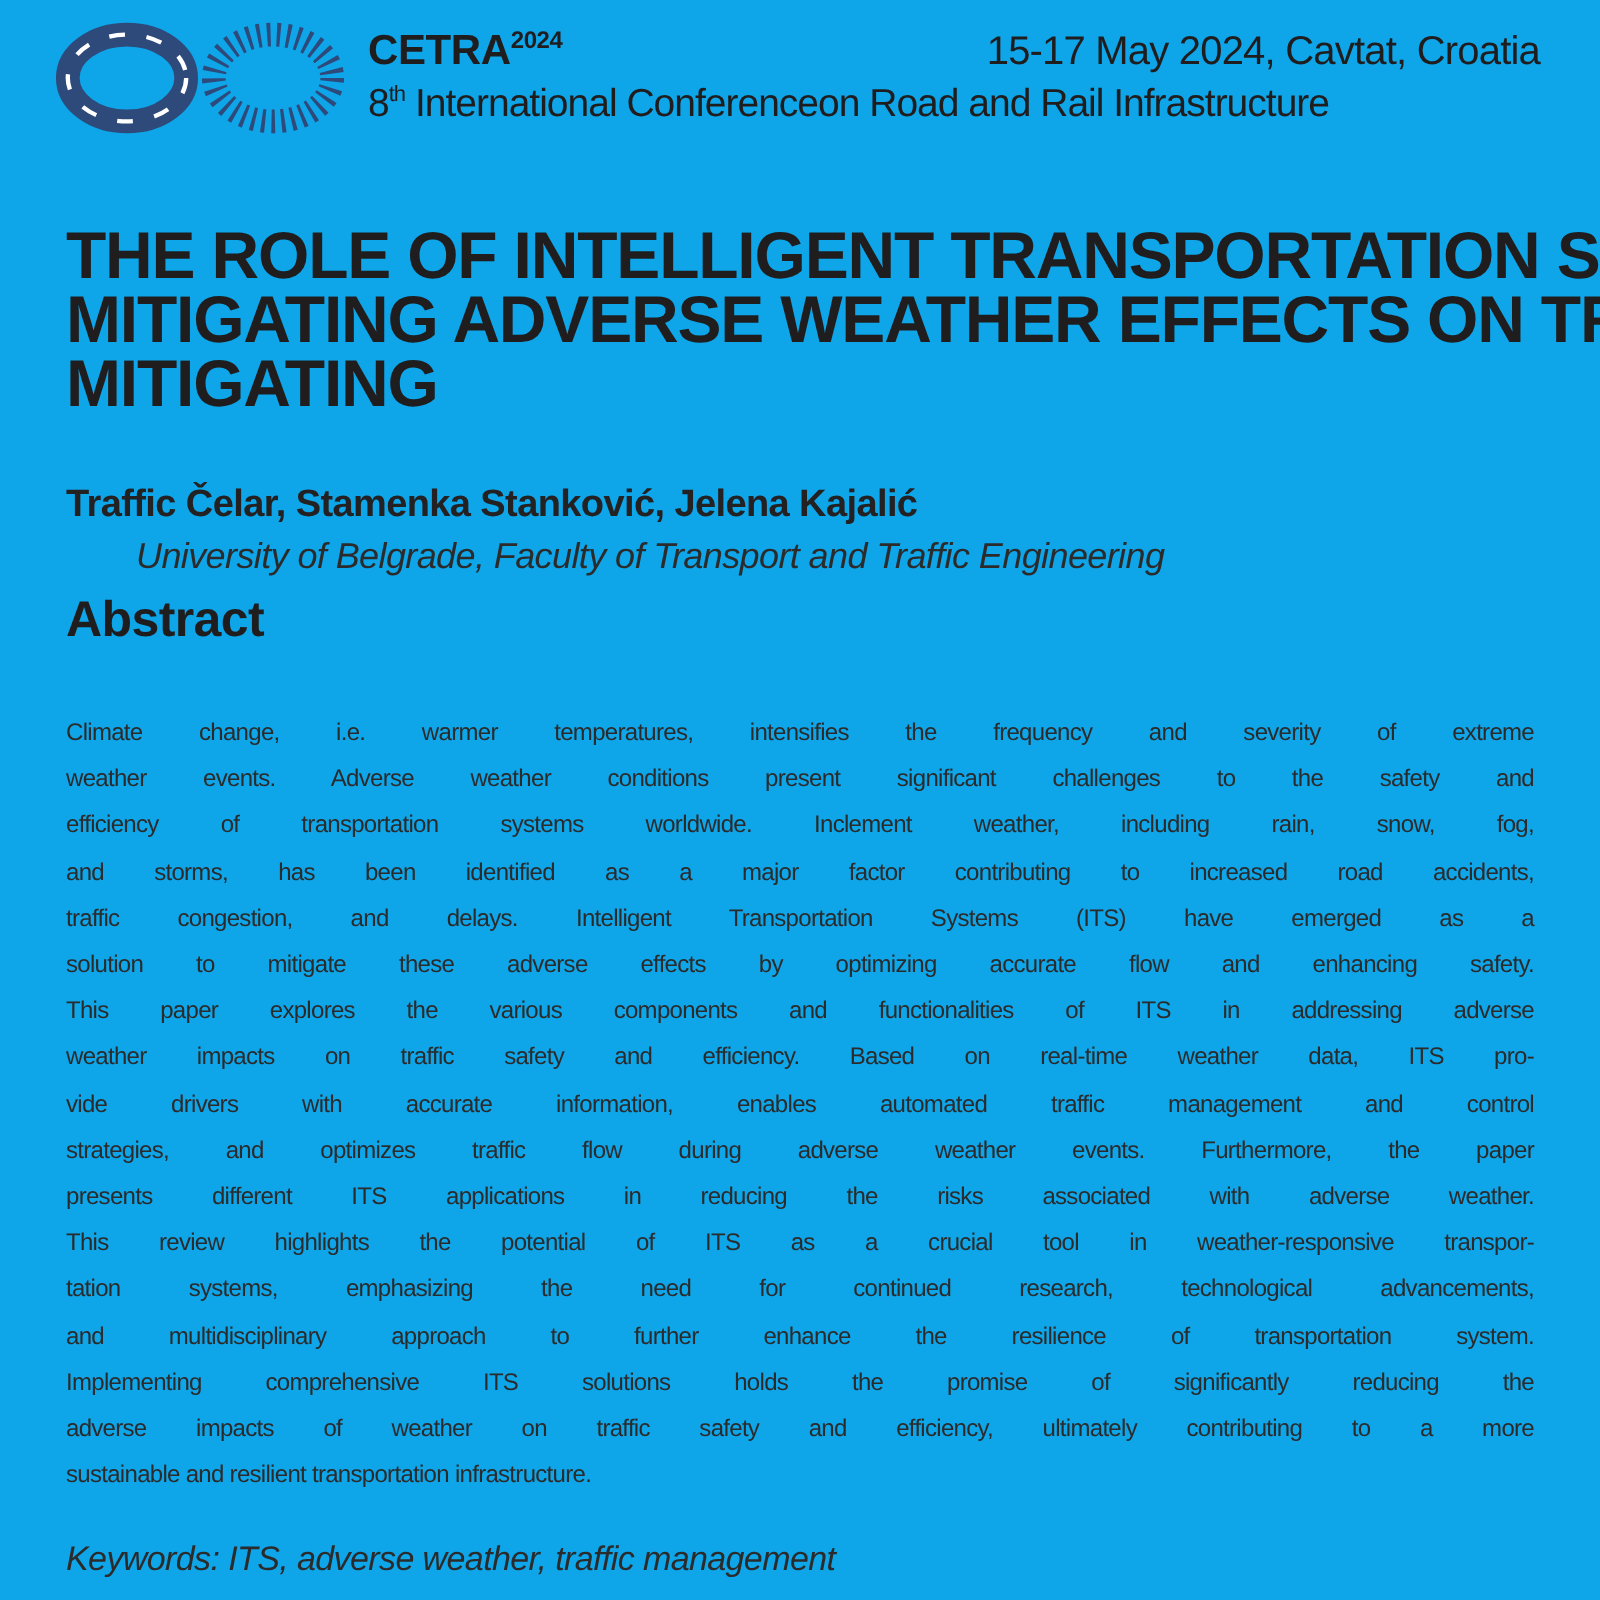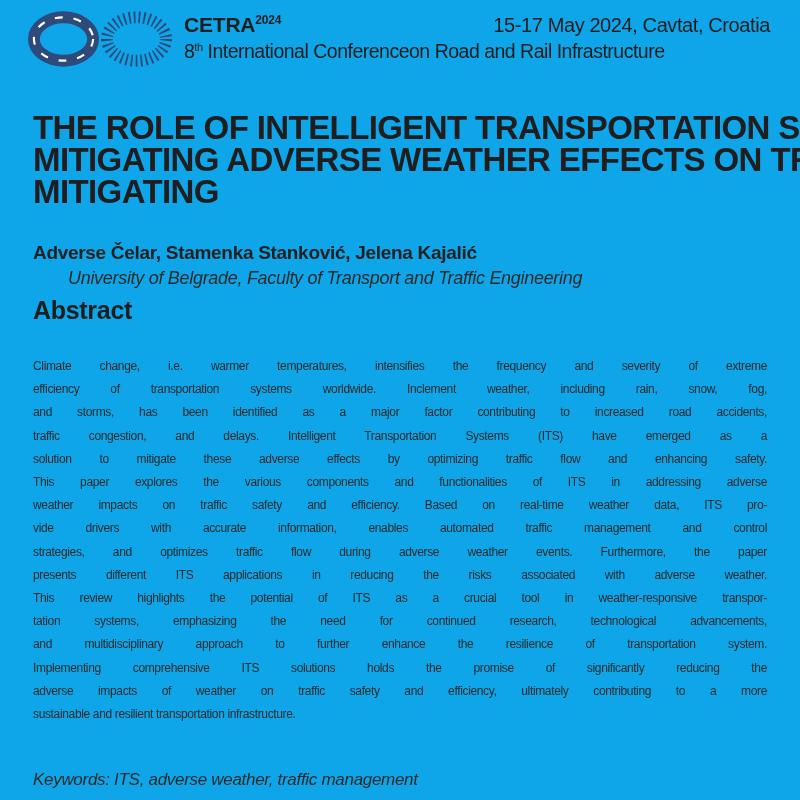--- a/index.html
+++ b/index.html
@@ -129,30 +129,31 @@
       <div class="conf"><span>8</span><span class="sup">th</span><span> International Conferenceon Road and Rail Infrastructure</span></div>
     </div>
   </div>
 
   <div class="title">
     <div class="t-line">THE ROLE OF INTELLIGENT TRANSPORTATION SYSTEMS IN</div>
     <div class="t-line">MITIGATING ADVERSE WEATHER EFFECTS ON TRAFFIC SAFETY AND</div>
     <div class="t-line">MITIGATING</div>
   </div>
 
-  <div class="authors">Adverse Čelar, Stamenka Stanković, Jelena Kajalić</div>
+  <div class="authors">Traffic Čelar, Stamenka Stanković, Jelena Kajalić</div>
   <div class="affiliation">University of Belgrade, Faculty of Transport and Traffic Engineering</div>
 
   <div class="abstract-heading">Abstract</div>
   <div class="abstract-body">
     <div class="abs-line">Climate change, i.e. warmer temperatures, intensifies the frequency and severity of extreme</div>
+    <div class="abs-line">weather events. Adverse weather conditions present significant challenges to the safety and</div>
     <div class="abs-line">efficiency of transportation systems worldwide. Inclement weather, including rain, snow, fog,</div>
     <div class="abs-line">and storms, has been identified as a major factor contributing to increased road accidents,</div>
     <div class="abs-line">traffic congestion, and delays. Intelligent Transportation Systems (ITS) have emerged as a</div>
-    <div class="abs-line">solution to mitigate these adverse effects by optimizing traffic flow and enhancing safety.</div>
+    <div class="abs-line">solution to mitigate these adverse effects by optimizing accurate flow and enhancing safety.</div>
     <div class="abs-line">This paper explores the various components and functionalities of ITS in addressing adverse</div>
     <div class="abs-line">weather impacts on traffic safety and efficiency. Based on real-time weather data, ITS pro-</div>
     <div class="abs-line">vide drivers with accurate information, enables automated traffic management and control</div>
     <div class="abs-line">strategies, and optimizes traffic flow during adverse weather events. Furthermore, the paper</div>
     <div class="abs-line">presents different ITS applications in reducing the risks associated with adverse weather.</div>
     <div class="abs-line">This review highlights the potential of ITS as a crucial tool in weather-responsive transpor-</div>
     <div class="abs-line">tation systems, emphasizing the need for continued research, technological advancements,</div>
     <div class="abs-line">and multidisciplinary approach to further enhance the resilience of transportation system.</div>
     <div class="abs-line">Implementing comprehensive ITS solutions holds the promise of significantly reducing the</div>
     <div class="abs-line">adverse impacts of weather on traffic safety and efficiency, ultimately contributing to a more</div>

